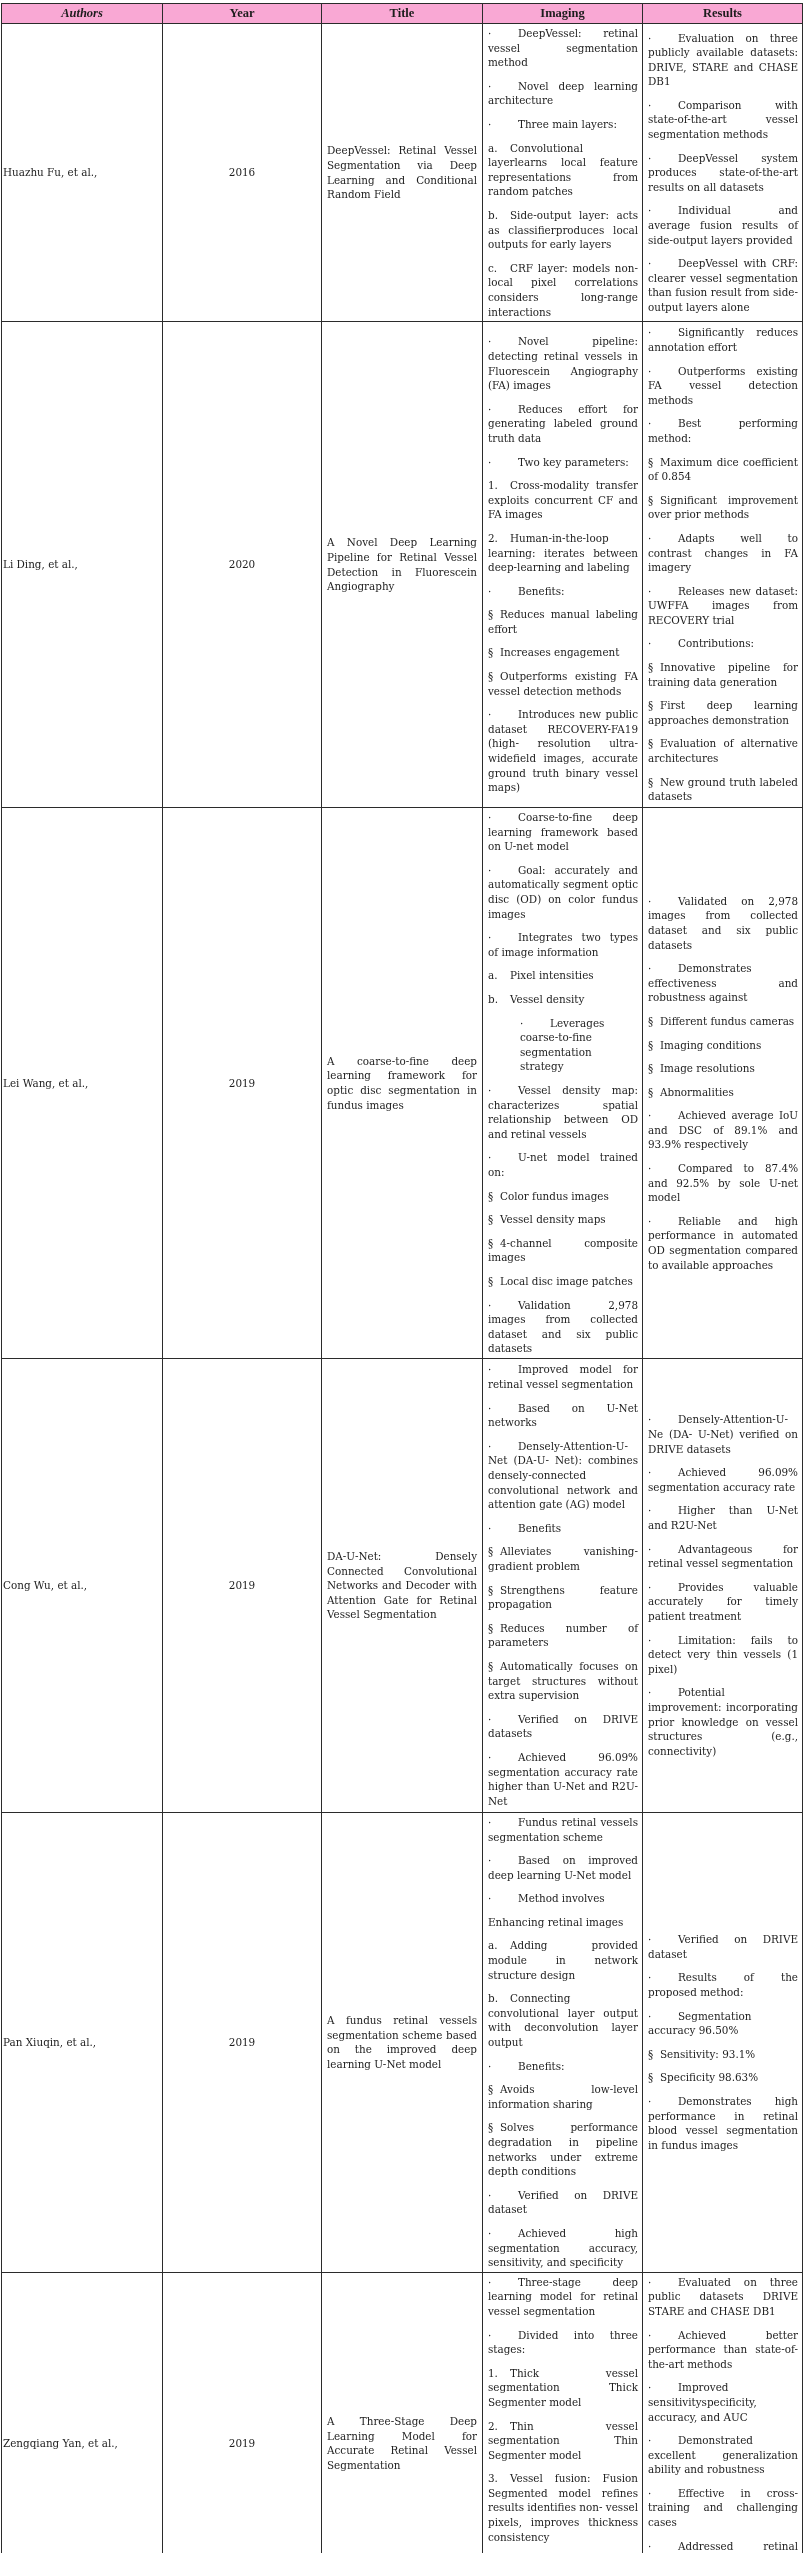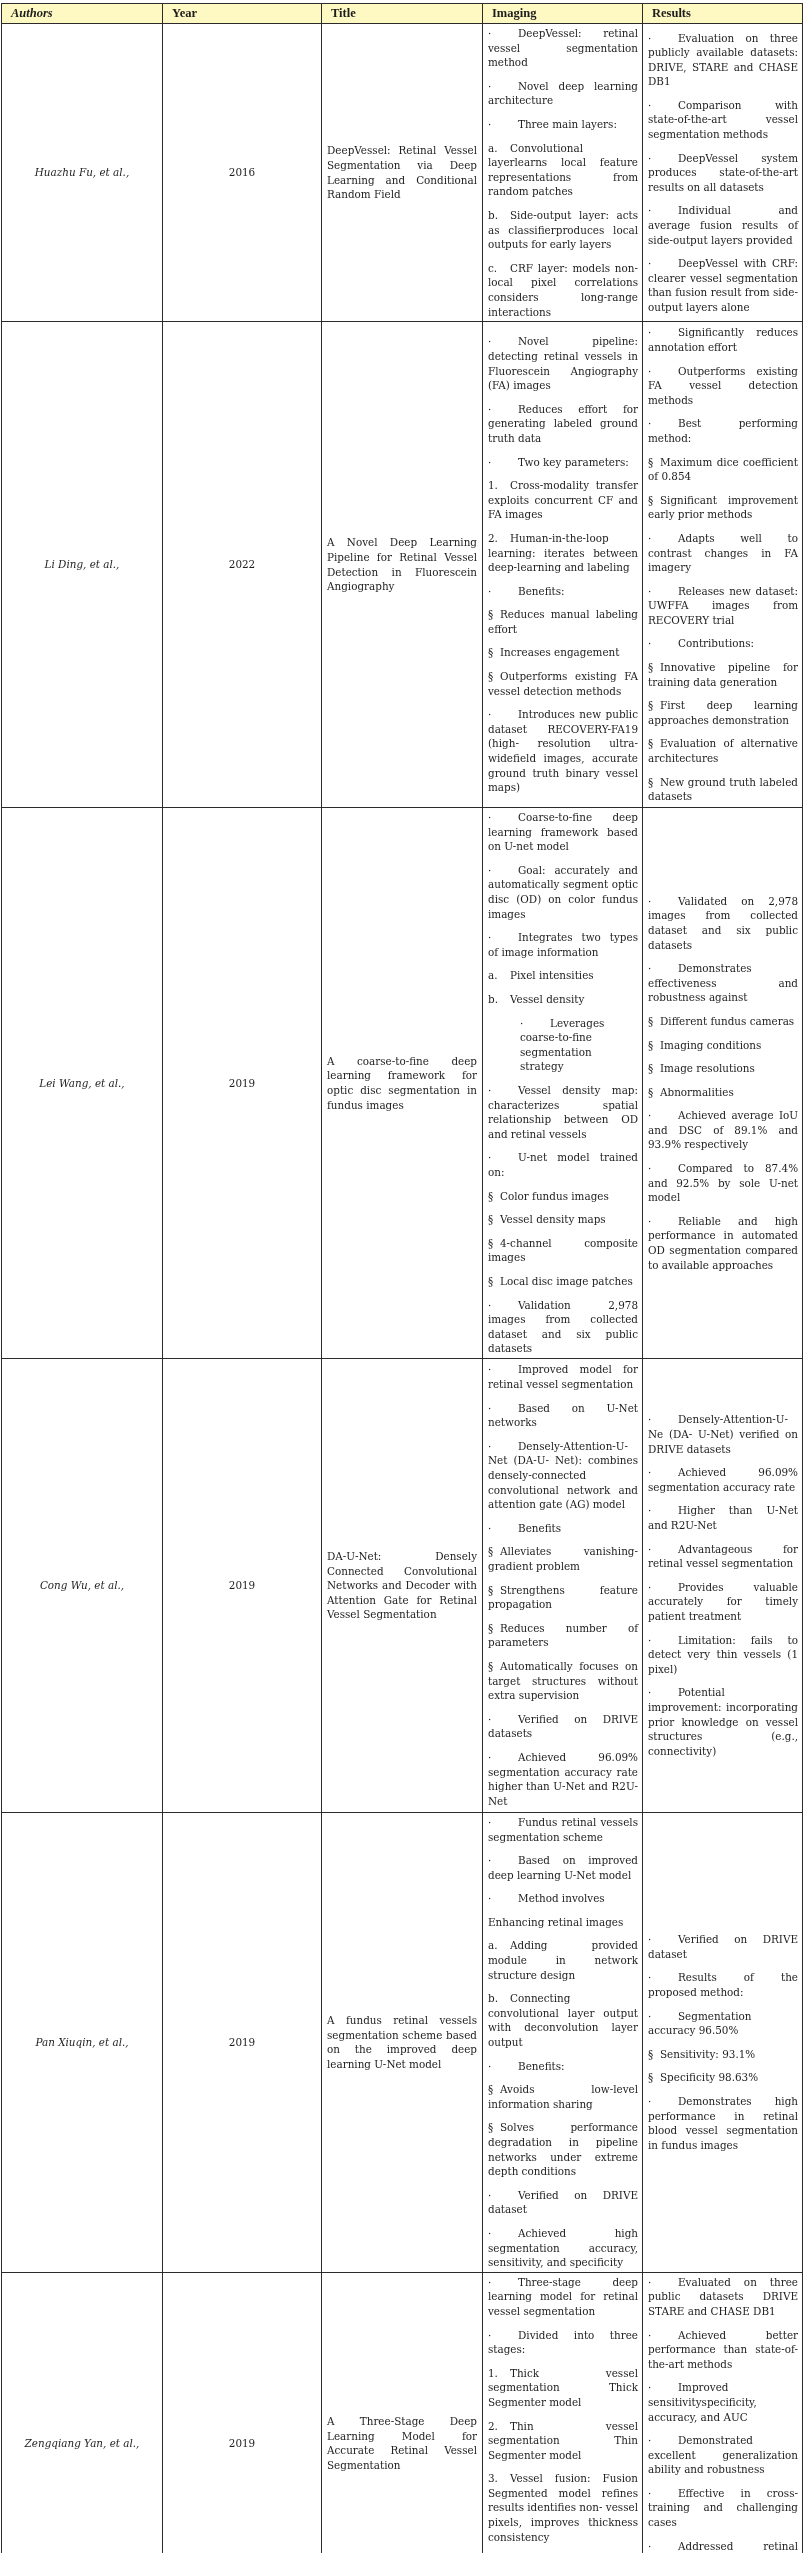--- a/index.html
+++ b/index.html
@@ -12,31 +12,31 @@
     font-family: "DejaVu Serif", "Liberation Serif", serif;
     font-size: 10.4px;
     line-height: 14.6px;
     color: #1d1d1d;
   }
   table.lit th, table.lit td {
     border: 1.5px solid #2b2b2b;
     vertical-align: middle;
   }
   table.lit th {
-    background: #fef9c3;
+    background: #f9a8d4;
     height: 19px;
     font-weight: bold;
     font-size: 10.6px;
-    text-align: left;
+    text-align: center;
     padding: 0 9px;
     font-family: "Liberation Serif", "DejaVu Serif", serif;
     font-size: 12.5px;
   }
   th.italic { font-style: italic; }
-  td.author { text-align: center; font-style: italic; }
+  td.author { }
   td.year { text-align: center; }
   td.title { text-align: justify; padding: 0 5px 0 5px; }
   td.list { vertical-align: middle; padding: 2px 4px 2px 5px; }
   .item {
     text-align: justify;
     text-align-last: left;
     margin: 0 0 9px 0;
     hyphens: none;
   }
   .item:last-child { margin-bottom: 0; }
@@ -82,40 +82,40 @@
     <td class="list">
             <div class="item" style="text-align-last: left;"><span class="bullet-dot">·</span><span class="bullet-gap" style="width: 24px;"></span><span>Evaluation on three publicly available datasets: DRIVE, STARE and CHASE DB1</span></div>
             <div class="item" style="text-align-last: left;"><span class="bullet-dot">·</span><span class="bullet-gap" style="width: 24px;"></span><span>Comparison with state-of-the-art vessel segmentation methods</span></div>
             <div class="item" style="text-align-last: left;"><span class="bullet-dot">·</span><span class="bullet-gap" style="width: 24px;"></span><span>DeepVessel system produces state-of-the-art results on all datasets</span></div>
             <div class="item" style="text-align-last: left;"><span class="bullet-dot">·</span><span class="bullet-gap" style="width: 24px;"></span><span>Individual and average fusion results of side-output layers provided</span></div>
             <div class="item" style="text-align-last: left;"><span class="bullet-dot">·</span><span class="bullet-gap" style="width: 24px;"></span><span>DeepVessel with CRF: clearer vessel segmentation than fusion result from side-output layers alone</span></div>
           </td>
   </tr>
         <tr style="height: 486px;">
     <td class="author">Li Ding, et al.,</td>
-    <td class="year">2022</td>
+    <td class="year">2020</td>
     <td class="title">A Novel Deep Learning Pipeline for Retinal Vessel Detection in Fluorescein Angiography</td>
     <td class="list">
             <div class="item" style="text-align-last: left;"><span class="bullet-dot">·</span><span class="bullet-gap" style="width: 24px;"></span><span>Novel pipeline: detecting retinal vessels in Fluorescein Angiography (FA) images</span></div>
             <div class="item" style="text-align-last: left;"><span class="bullet-dot">·</span><span class="bullet-gap" style="width: 24px;"></span><span>Reduces effort for generating labeled ground truth data</span></div>
             <div class="item" style="text-align-last: left;"><span class="bullet-dot">·</span><span class="bullet-gap" style="width: 24px;"></span><span>Two key parameters:</span></div>
             <div class="item"><span class="marker-num">1.</span><span>Cross-modality transfer exploits concurrent CF and FA images</span></div>
             <div class="item"><span class="marker-num">2.</span><span>Human-in-the-loop learning: iterates between deep-learning and labeling</span></div>
             <div class="item" style="text-align-last: left;"><span class="bullet-dot">·</span><span class="bullet-gap" style="width: 24px;"></span><span>Benefits:</span></div>
             <div class="item"><span class="marker-sec">§</span><span>Reduces manual labeling effort</span></div>
             <div class="item"><span class="marker-sec">§</span><span>Increases engagement</span></div>
             <div class="item"><span class="marker-sec">§</span><span>Outperforms existing FA vessel detection methods</span></div>
             <div class="item" style="text-align-last: left;"><span class="bullet-dot">·</span><span class="bullet-gap" style="width: 24px;"></span><span>Introduces new public dataset RECOVERY-FA19 (high- resolution ultra-widefield images, accurate ground truth binary vessel maps)</span></div>
           </td>
     <td class="list">
             <div class="item" style="text-align-last: left;"><span class="bullet-dot">·</span><span class="bullet-gap" style="width: 24px;"></span><span>Significantly reduces annotation effort</span></div>
             <div class="item" style="text-align-last: left;"><span class="bullet-dot">·</span><span class="bullet-gap" style="width: 24px;"></span><span>Outperforms existing FA vessel detection methods</span></div>
             <div class="item" style="text-align-last: left;"><span class="bullet-dot">·</span><span class="bullet-gap" style="width: 24px;"></span><span>Best performing method:</span></div>
             <div class="item"><span class="marker-sec">§</span><span>Maximum dice coefficient of 0.854</span></div>
-            <div class="item"><span class="marker-sec">§</span><span>Significant improvement early prior methods</span></div>
+            <div class="item"><span class="marker-sec">§</span><span>Significant improvement over prior methods</span></div>
             <div class="item" style="text-align-last: left;"><span class="bullet-dot">·</span><span class="bullet-gap" style="width: 24px;"></span><span>Adapts well to contrast changes in FA imagery</span></div>
             <div class="item" style="text-align-last: left;"><span class="bullet-dot">·</span><span class="bullet-gap" style="width: 24px;"></span><span>Releases new dataset: UWFFA images from RECOVERY trial</span></div>
             <div class="item" style="text-align-last: left;"><span class="bullet-dot">·</span><span class="bullet-gap" style="width: 24px;"></span><span>Contributions:</span></div>
             <div class="item"><span class="marker-sec">§</span><span>Innovative pipeline for training data generation</span></div>
             <div class="item"><span class="marker-sec">§</span><span>First deep learning approaches demonstration</span></div>
             <div class="item"><span class="marker-sec">§</span><span>Evaluation of alternative architectures</span></div>
             <div class="item"><span class="marker-sec">§</span><span>New ground truth labeled datasets</span></div>
           </td>
   </tr>
         <tr style="height: 499px;">

